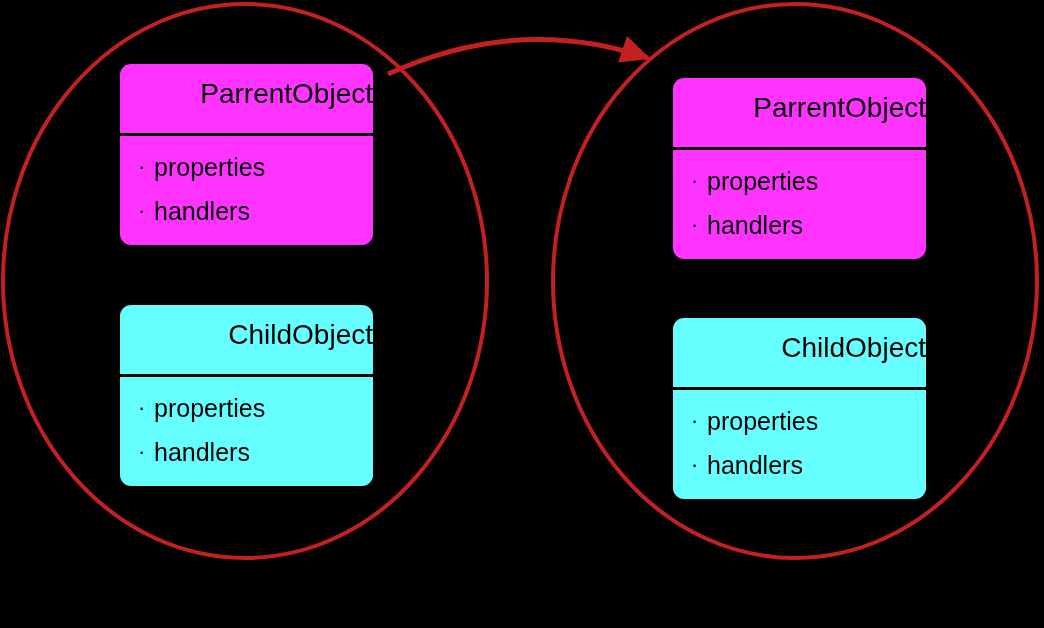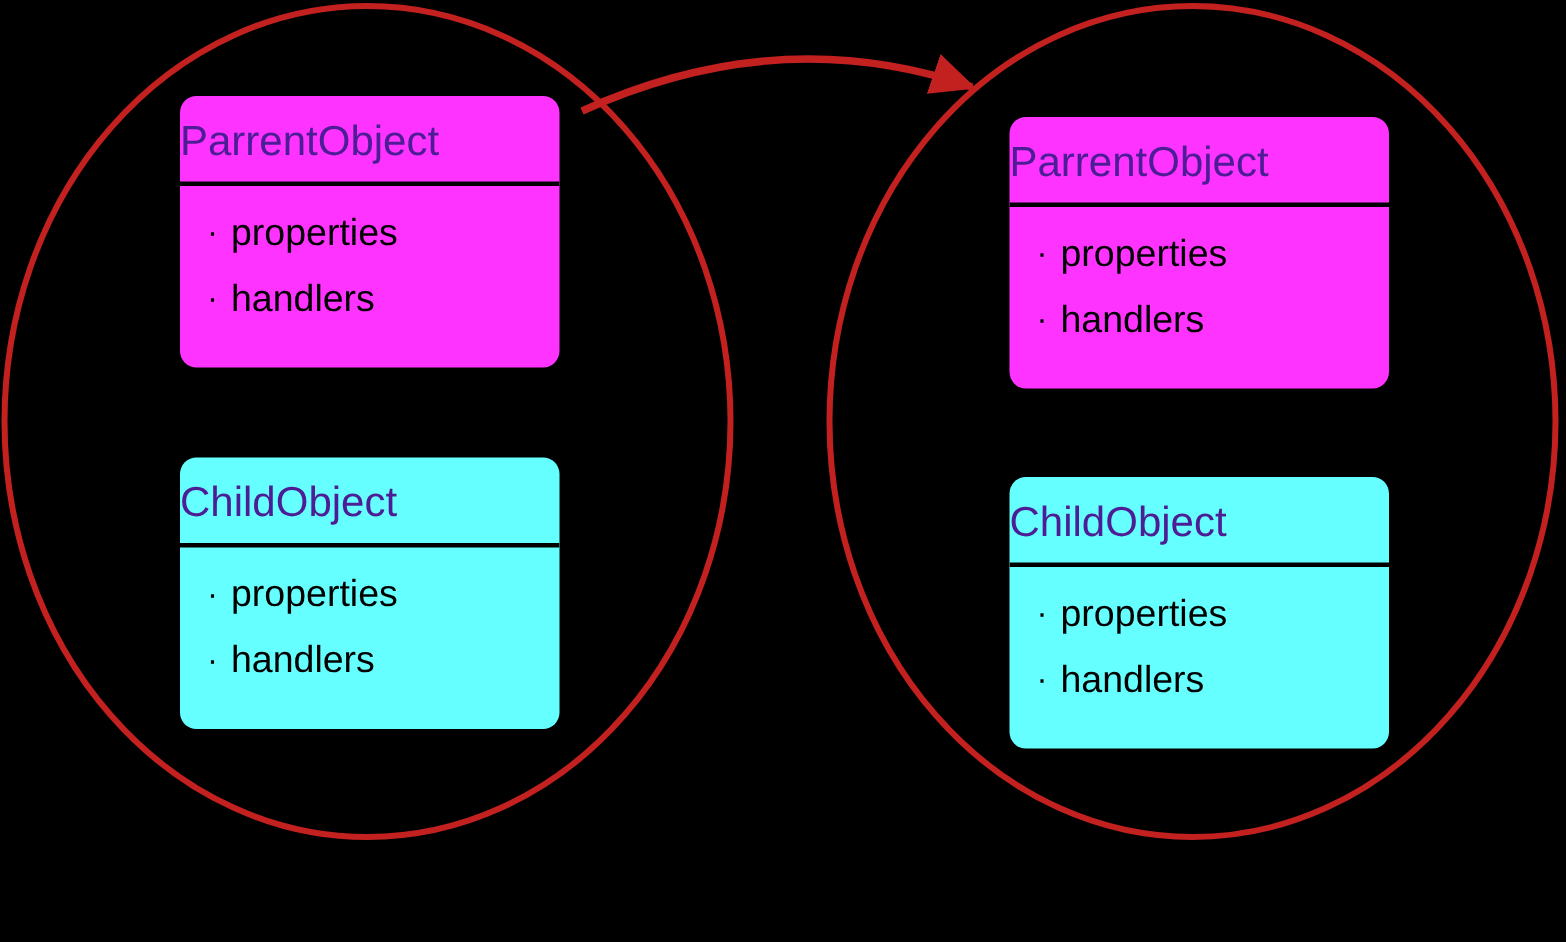--- a/index.html
+++ b/index.html
@@ -30,25 +30,25 @@
   .uml-box {
     position: absolute;
     box-sizing: border-box;
     border-radius: 11px;
     overflow: hidden;
     display: flex;
     flex-direction: column;
   }
   .uml-title {
     box-sizing: border-box;
-    height: 60px;
+    height: 72px;
     line-height: 60px;
-    text-align: left;
+    text-align: right;
     font-size: 28px;
-    color: #4c1d95;
+    color: #000000;
     border-bottom: 3px solid #000000;
     letter-spacing: 0px;
     white-space: nowrap;
   }
   .uml-body {
     box-sizing: border-box;
     flex: 1 1 auto;
     padding: 16px 0 0 18px;
     display: flex;
     flex-direction: column;

